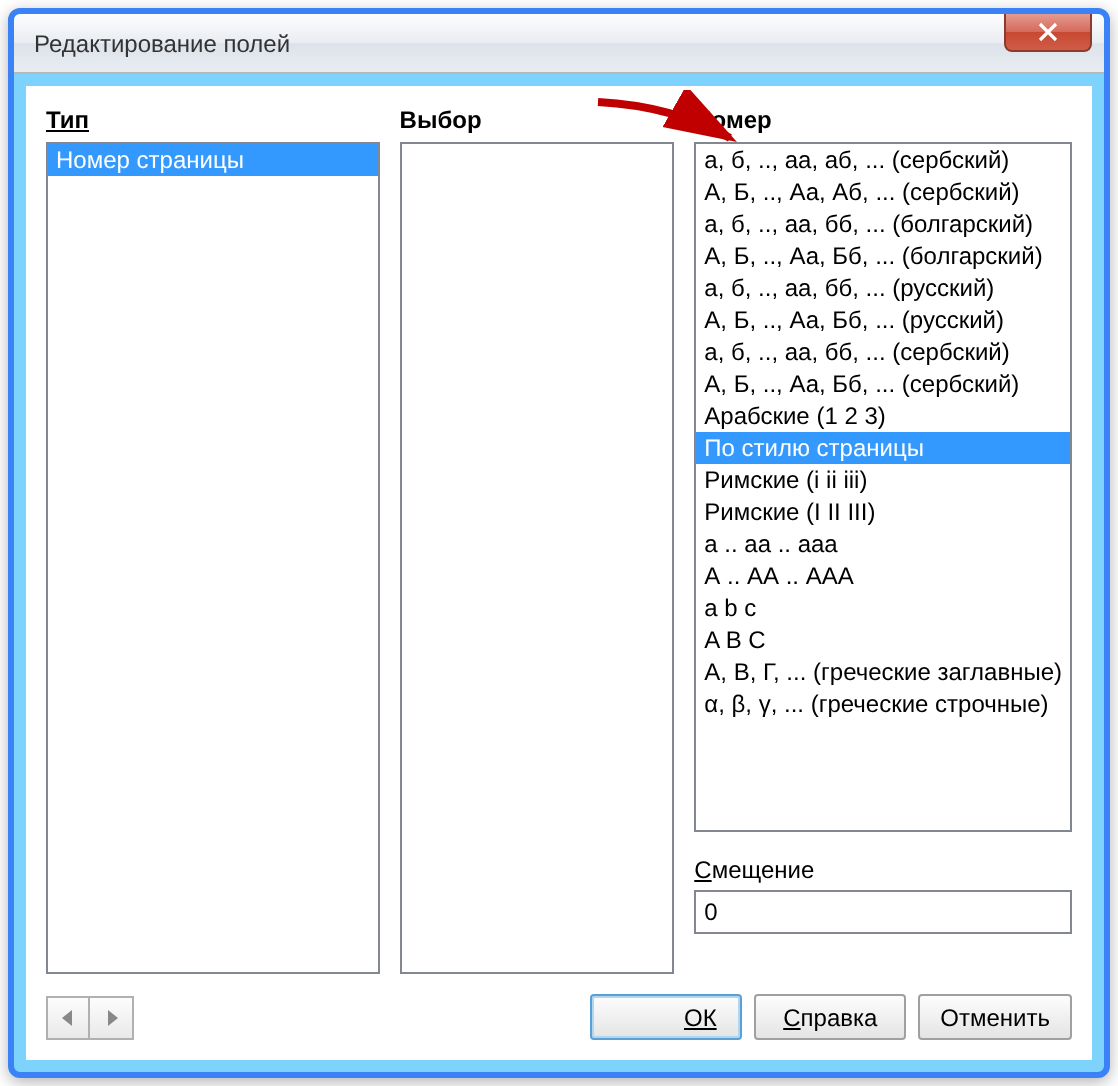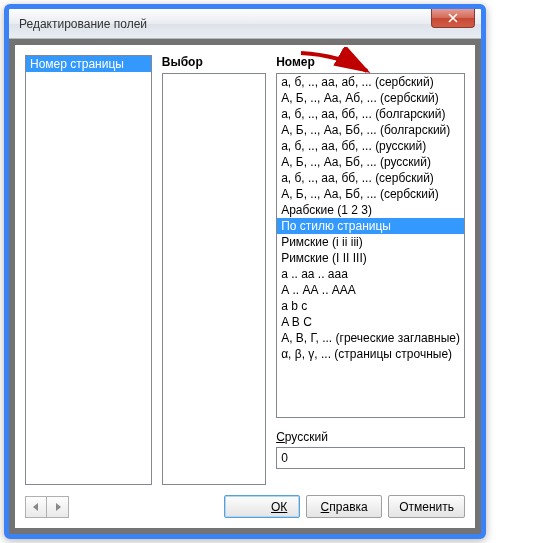--- a/index.html
+++ b/index.html
@@ -4,26 +4,26 @@
 <style>
   * { box-sizing: border-box; }
   body {
     margin: 0;
     padding: 4px;
     font-family: "Segoe UI", Tahoma, sans-serif;
     font-size: 12px;
     background: #fff;
   }
   .window {
-    width: 482px;
+    width: 551px;
     height: 535px;
-    border: 5px solid #3b82f6;
+    border: 3px solid #3b82f6;
     border-radius: 6px;
     box-shadow: 0 2px 8px rgba(0,0,0,0.3);
-    background: #737373;
+    background: #7dd3fc;
     display: flex;
     flex-direction: column;
     overflow: hidden;
     position: relative;
   }
   .titlebar {
     height: 30px;
     background: linear-gradient(to bottom, #fdfdfe 0%, #e9ecf1 50%, #dde2ea 51%, #e9edf3 100%);
     border-bottom: 1px solid #b8b8b8;
     display: flex;
@@ -186,20 +186,21 @@
         <path d="M0,0 L0,6 L9,3 z" fill="#c00000"></path>
       </marker>
     </defs>
     <path d="M2,6 Q40,8 68,24" stroke="#c00000" stroke-width="4" fill="none" marker-end="url(#ah)"></path>
   </svg>
 
   <div class="body">
     <div class="columns">
 
       <div class="col col-type">
+        <div class="col-label"><span class="accel">Тип</span></div>
         <div class="listbox" id="type-list">
             <div class="list-item selected">Номер страницы</div>
           </div>
       </div>
 
       <div class="col col-select">
         <div class="col-label">Выбор</div>
         <div class="listbox" id="select-list"></div>
       </div>
 
@@ -216,26 +217,26 @@
             <div class="list-item">А, Б, .., Аа, Бб, ... (сербский)</div>
             <div class="list-item">Арабские (1 2 3)</div>
             <div class="list-item selected">По стилю страницы</div>
             <div class="list-item">Римские (i ii iii)</div>
             <div class="list-item">Римские (I II III)</div>
             <div class="list-item">а .. аа .. ааа</div>
             <div class="list-item">А .. АА .. ААА</div>
             <div class="list-item">a b c</div>
             <div class="list-item">A B C</div>
             <div class="list-item">А, В, Г, ... (греческие заглавные)</div>
-            <div class="list-item">α, β, γ, ... (страницы строчные)</div>
+            <div class="list-item">α, β, γ, ... (греческие строчные)</div>
           </div>
 
         <div class="offset-row">
           <div class="offset-label">
-            <span class="accel">С</span><span id="offset-rest">русский</span>
+            <span class="accel">С</span><span id="offset-rest">мещение</span>
           </div>
           <input class="offset-input" type="text" value="0" style="">
         </div>
       </div>
 
     </div>
 
     <div class="footer">
       <div class="nav-btns">
         <div class="nav-btn">

